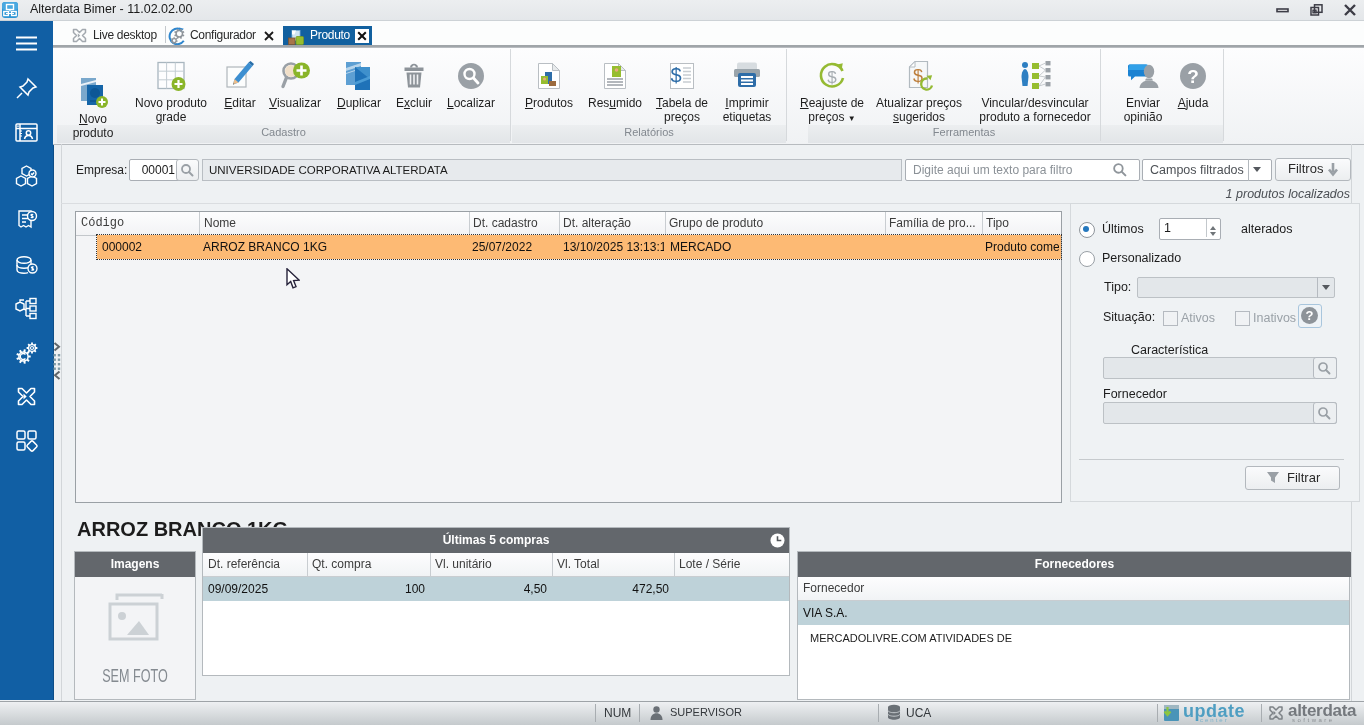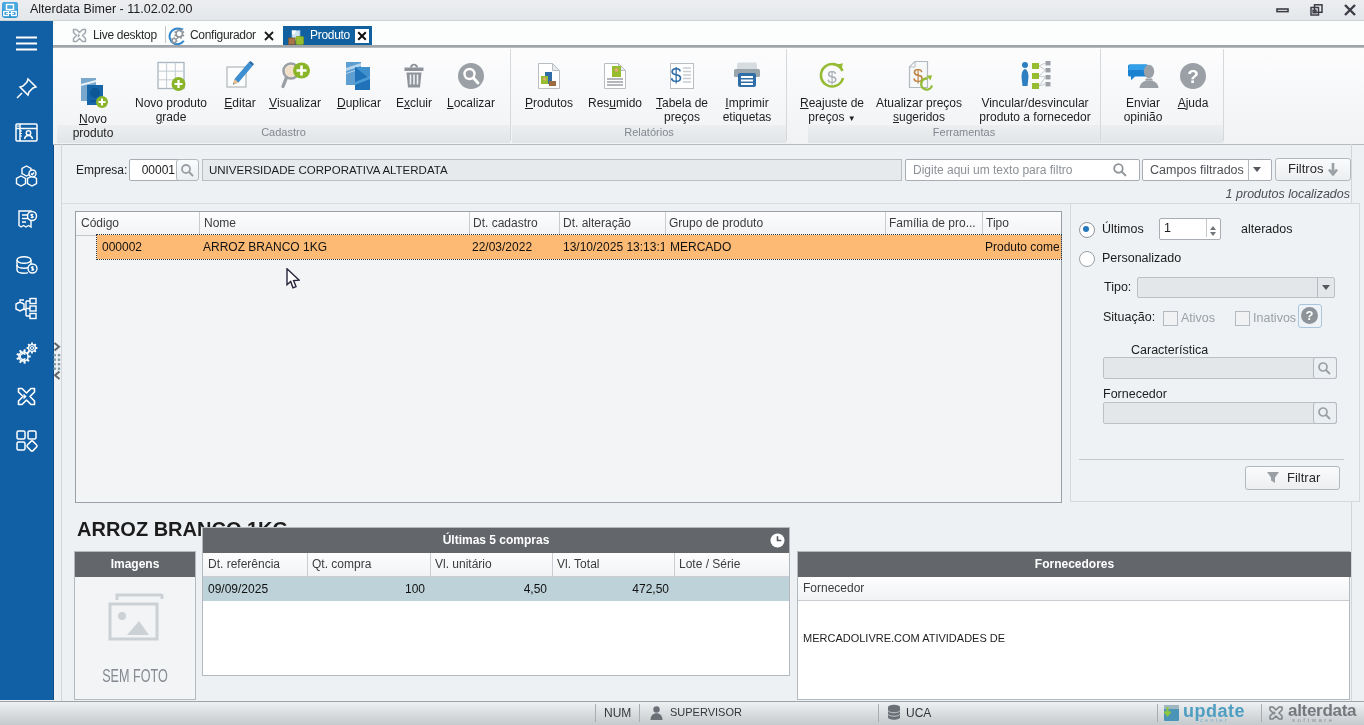--- a/index.html
+++ b/index.html
@@ -252,37 +252,37 @@
 <div class="abs btn" style="left:1275px;top:158px;width:74px;height:21px;"></div>
 <div class="abs" style="left:1288px;top:161px;font-size:13px;color:#2a2a2a;">Filtros</div>
 <svg class="abs" style="left:1327px;top:162px" width="12" height="15" viewBox="0 0 12 15">
     <path d="M6 1v9M2 7.5l4 5 4-5" fill="none" stroke="#9aa0a6" stroke-width="2.6"></path>
   </svg>
 <div class="abs" style="left:1136px;top:187px;width:214px;text-align:right;font-size:12.5px;font-style:italic;color:#4b4f54;">1 produtos localizados</div>
 <div class="abs" style="left:61px;top:203px;width:1290px;height:1px;background:#dadde0;"></div>
 
 <div class="abs" id="grid">
   <div class="abs" id="gridhead"></div>
-  <div class="gh" style="left:5px;">Código</div>
+  <div class="gh" style="left:5px;font-family:Liberation Mono, monospace;">Código</div>
     <div class="ghsep" style="left:123px;"></div>
   <div class="gh" style="left:128px;">Nome</div>
     <div class="ghsep" style="left:393px;"></div>
   <div class="gh" style="left:397px;">Dt. cadastro</div>
     <div class="ghsep" style="left:483px;"></div>
   <div class="gh" style="left:487px;">Dt. alteração</div>
     <div class="ghsep" style="left:589px;"></div>
   <div class="gh" style="left:593px;">Grupo de produto</div>
     <div class="ghsep" style="left:809px;"></div>
   <div class="gh" style="left:813px;">Família de pro...</div>
     <div class="ghsep" style="left:906px;"></div>
   <div class="gh" style="left:910px;">Tipo</div>
   <div class="abs" id="gridrow">
     <div class="gc" style="left:5px;">000002</div>
     <div class="gc" style="left:106px;">ARROZ BRANCO 1KG</div>
-    <div class="gc" style="left:375px;">22/03/2022</div>
+    <div class="gc" style="left:375px;">25/07/2022</div>
     <div class="gc" style="left:466px;width:101px;overflow:hidden;white-space:nowrap;">13/10/2025 13:13:13</div>
     <div class="gc" style="left:573px;">MERCADO</div>
     <div class="gc" style="left:888px;width:74px;overflow:hidden;white-space:nowrap;">Produto comercializável</div>
   </div>
 </div>
 
 <svg class="abs" style="left:286px;top:268px" width="14" height="22" viewBox="0 0 14 22">
     <path d="M1 0.8v16l3.7-3.3 2.3 6.3 3-1.2-2.4-6 5.4-0.5z" fill="#fff" stroke="#26223a" stroke-width="1.4" stroke-linejoin="miter"></path>
   </svg>
 
@@ -366,21 +366,24 @@
     <div style="position:absolute;left:104px;top:5px;width:118px;text-align:right;">100</div>
     <div style="position:absolute;left:227px;top:5px;width:117px;text-align:right;">4,50</div>
     <div style="position:absolute;left:349px;top:5px;width:117px;text-align:right;">472,50</div>
   </div>
 </div>
 <div class="abs panel" style="left:797px;top:551px;width:551px;height:147px;">
   <div class="phead" style="width:553px;">Fornecedores</div>
   <div class="tch" style="position:absolute;left:0;top:25px;width:551px;height:23px;">
       <div style="position:absolute;left:5px;top:4px;">Fornecedor</div>
     </div>
-  <div style="position:absolute;left:5px;top:80px;font-size:11px;color:#1c1c1c;">MERCADOLIVRE.COM ATIVIDADES DE</div>
+  <div class="trow" style="position:absolute;left:0;top:49px;width:551px;height:24px;">
+      <div style="position:absolute;left:5px;top:5px;">VIA S.A.</div>
+    </div>
+  <div style="position:absolute;left:12px;top:80px;font-size:11px;color:#1c1c1c;">MERCADOLIVRE.COM ATIVIDADES DE</div>
 </div>
 
 <svg class="abs" style="left:15px;top:36px" width="23" height="15" viewBox="0 0 23 15">
     <path d="M1 1.5h21M1 7.5h21M1 13.5h21" stroke="#fff" stroke-width="2"></path>
   </svg>
 <svg class="abs sideicon" style="top:76px" viewBox="0 0 25 25">
     <g fill="none" stroke="#fff" stroke-width="1.5">
       <path d="M14 3l8 8-3 1-4 4-1 3-8-8 3-1 4-4z"></path>
       <path d="M8 17l-5 5"></path>
     </g>

